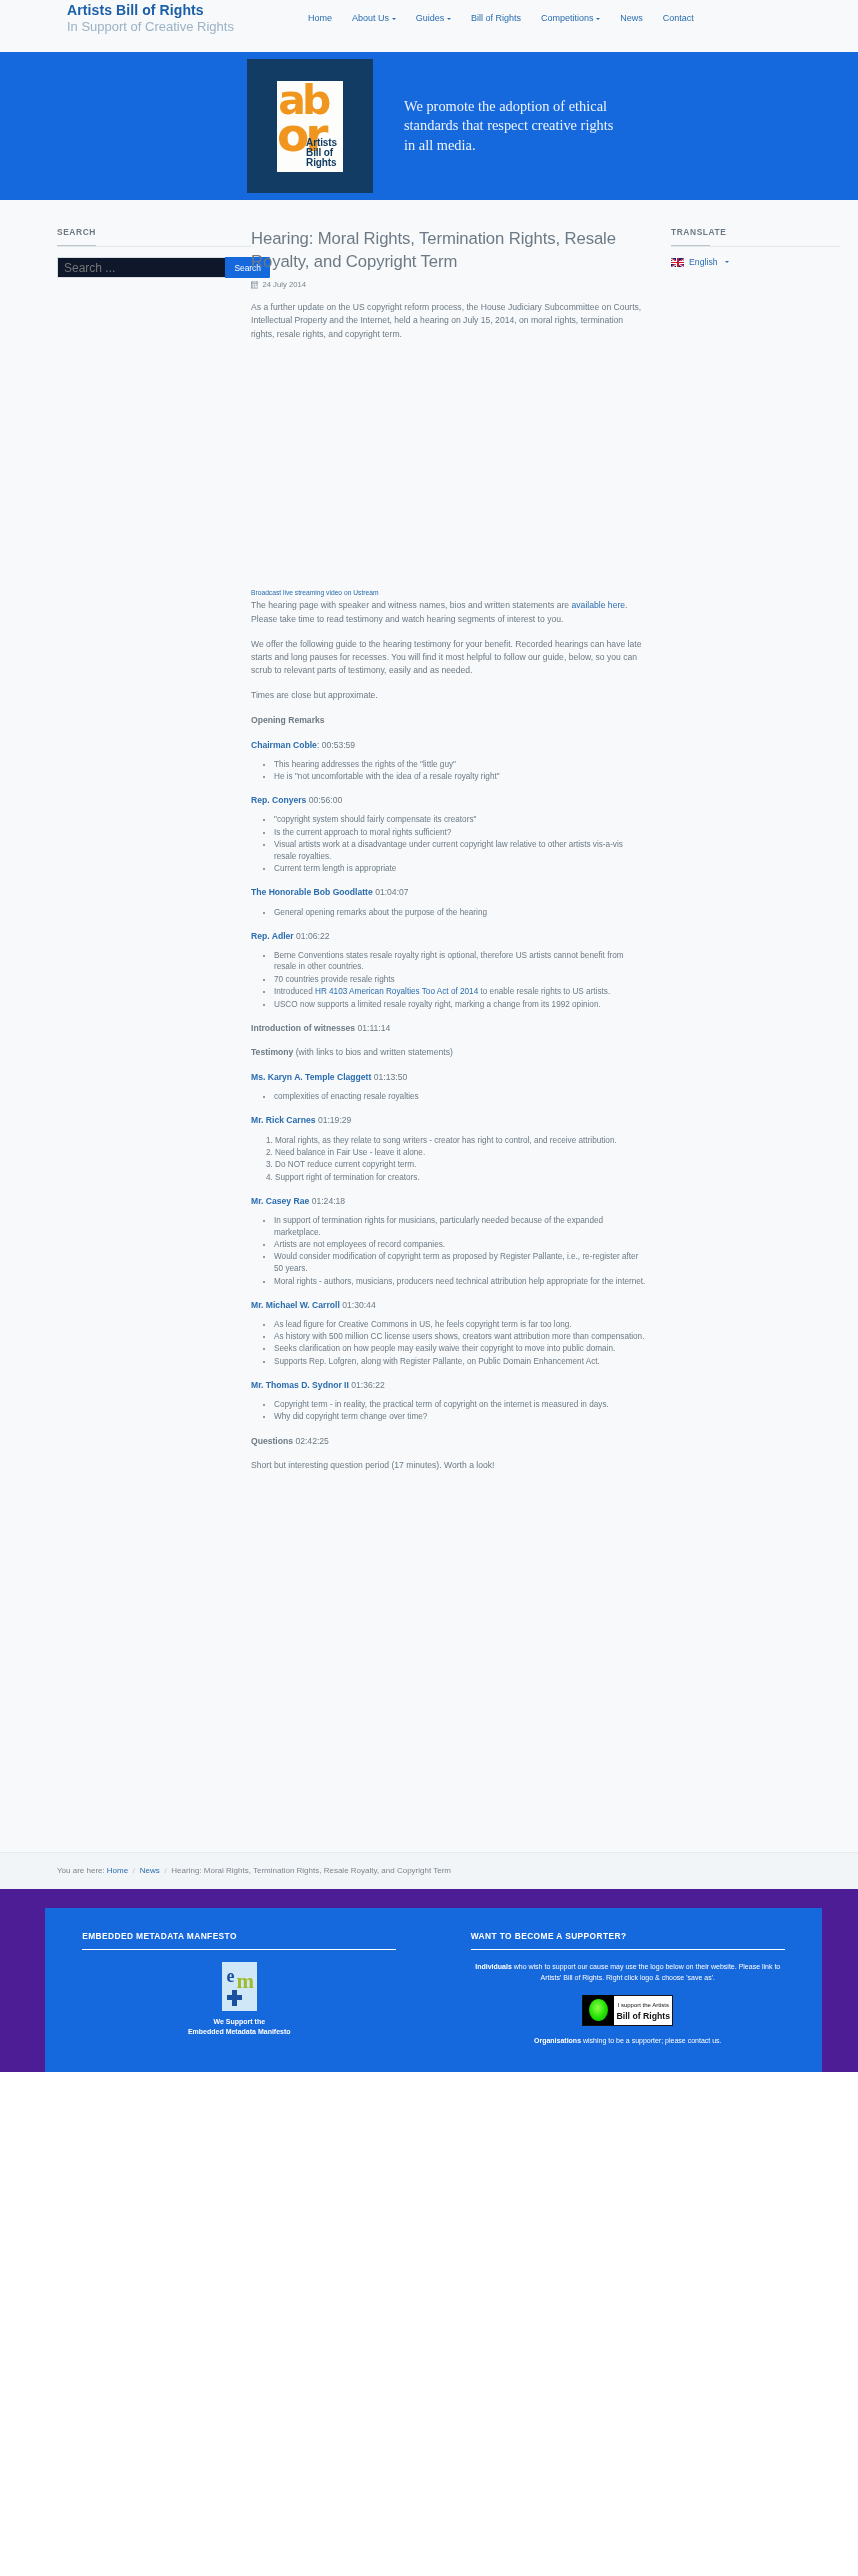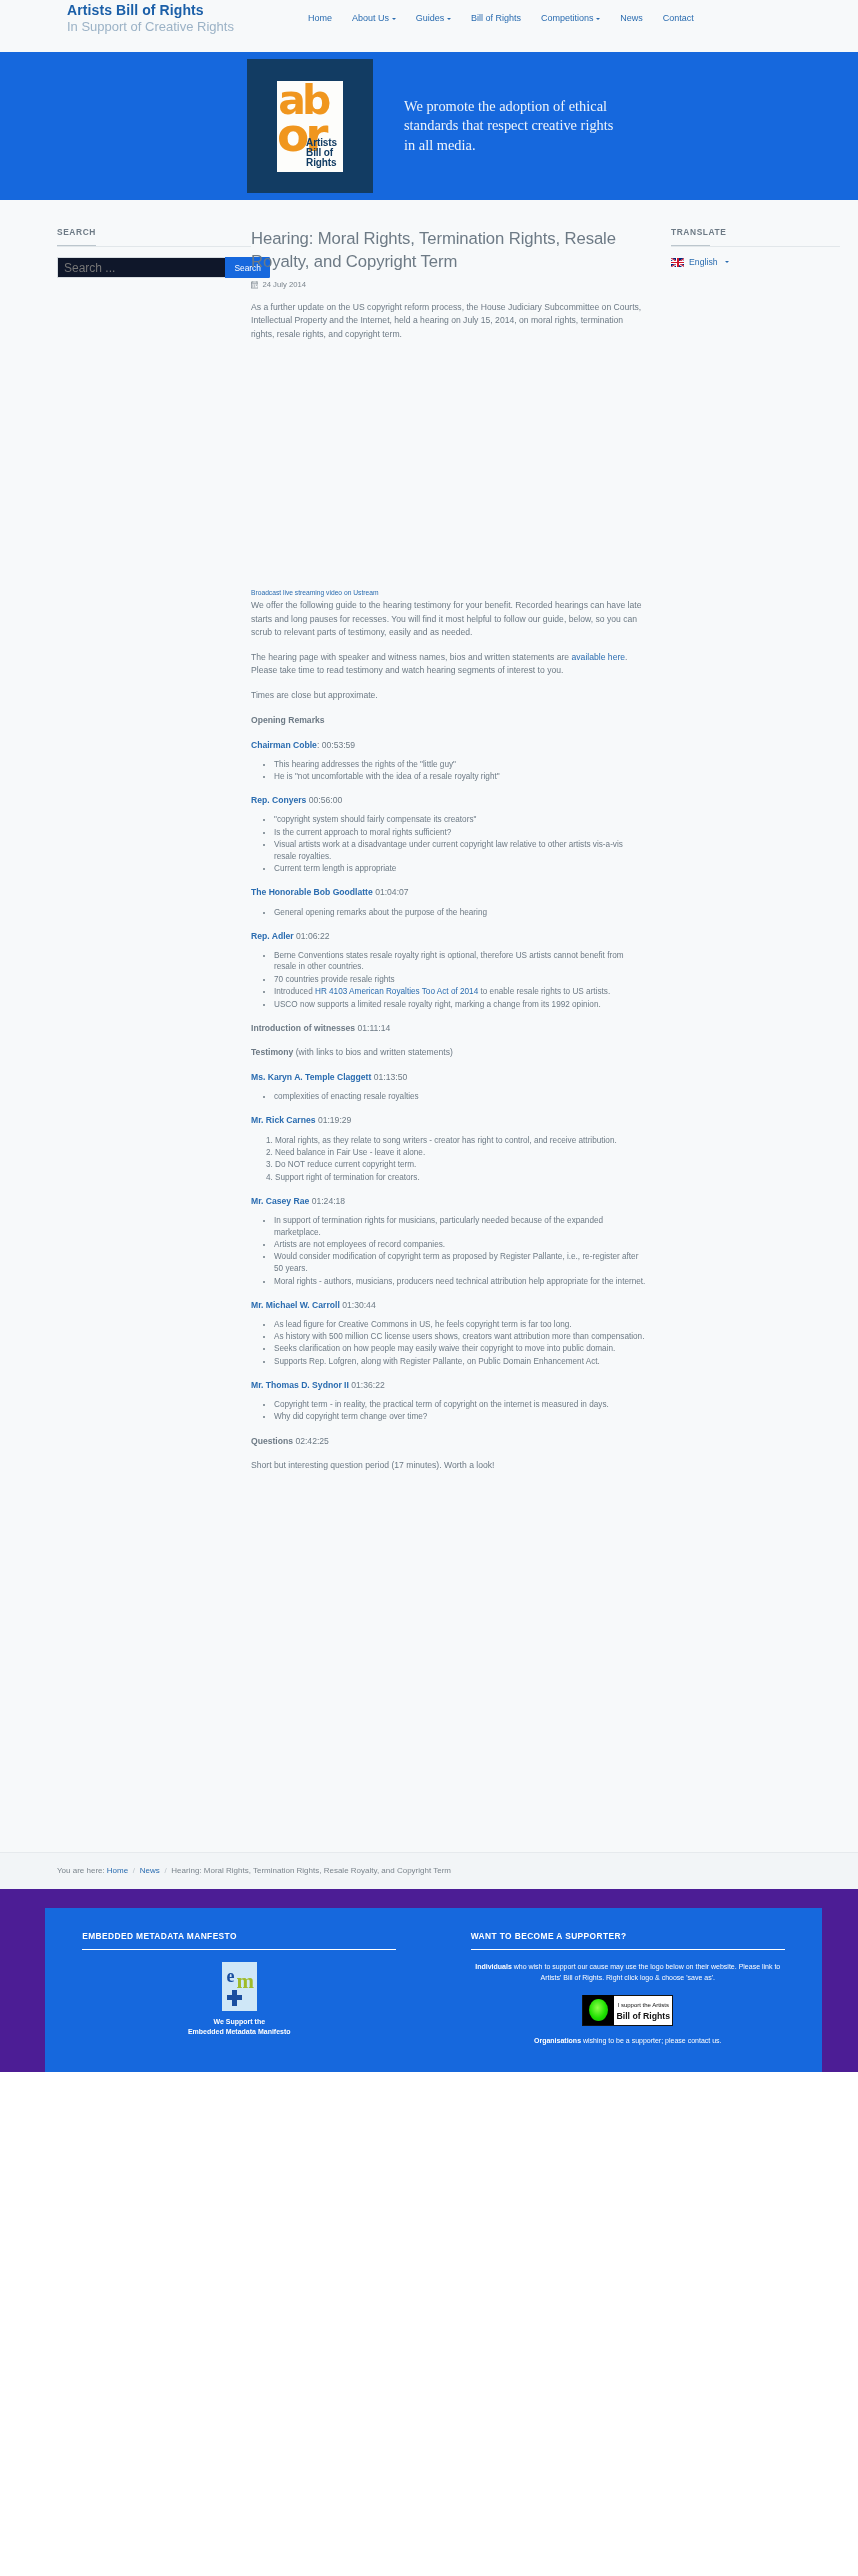--- a/index.html
+++ b/index.html
@@ -435,25 +435,25 @@
         </span>
         <span>24 July 2014</span>
       </div>
 
       <div class="post-body">
         <p>As a further update on the US copyright reform process, the House Judiciary Subcommittee on Courts, Intellectual Property and the Internet, held a hearing on July 15, 2014, on moral rights, termination rights, resale rights, and copyright term.</p>
 
         <div class="video-gap"></div>
 
         <div class="caption">Broadcast live streaming video on Ustream</div>
-        <p>We offer the following guide to the hearing testimony for your benefit. Recorded hearings can have late starts and long pauses for recesses. You will find it most helpful to follow our guide, below, so you can scrub to relevant parts of testimony, easily and as needed.</p>
-
         <p>
           <span>The hearing page with speaker and witness names, bios and written statements are </span><a href="#">available here</a><span>. Please take time to read testimony and watch hearing segments of interest to you.</span>
         </p>
+
+        <p>We offer the following guide to the hearing testimony for your benefit. Recorded hearings can have late starts and long pauses for recesses. You will find it most helpful to follow our guide, below, so you can scrub to relevant parts of testimony, easily and as needed.</p>
 
         <p>Times are close but approximate.</p>
 
         <div class="sec-head">
           <b>Opening Remarks</b>
         </div>
 
         <div id="speakers-block">
             <div class="speaker"><span class="nm">Chairman Coble</span><span>: </span><span>00:53:59</span></div>
             <ul>

